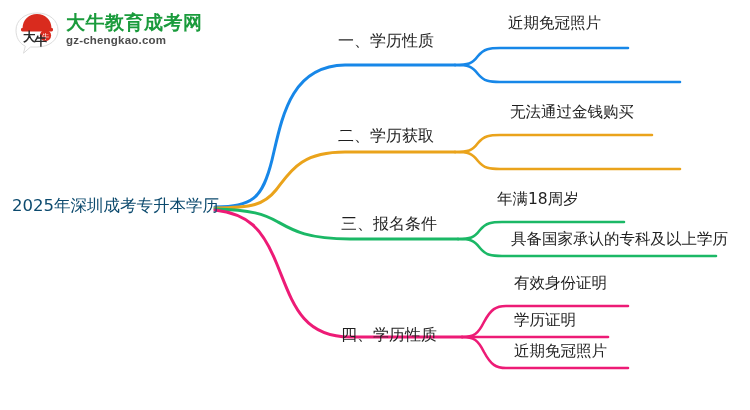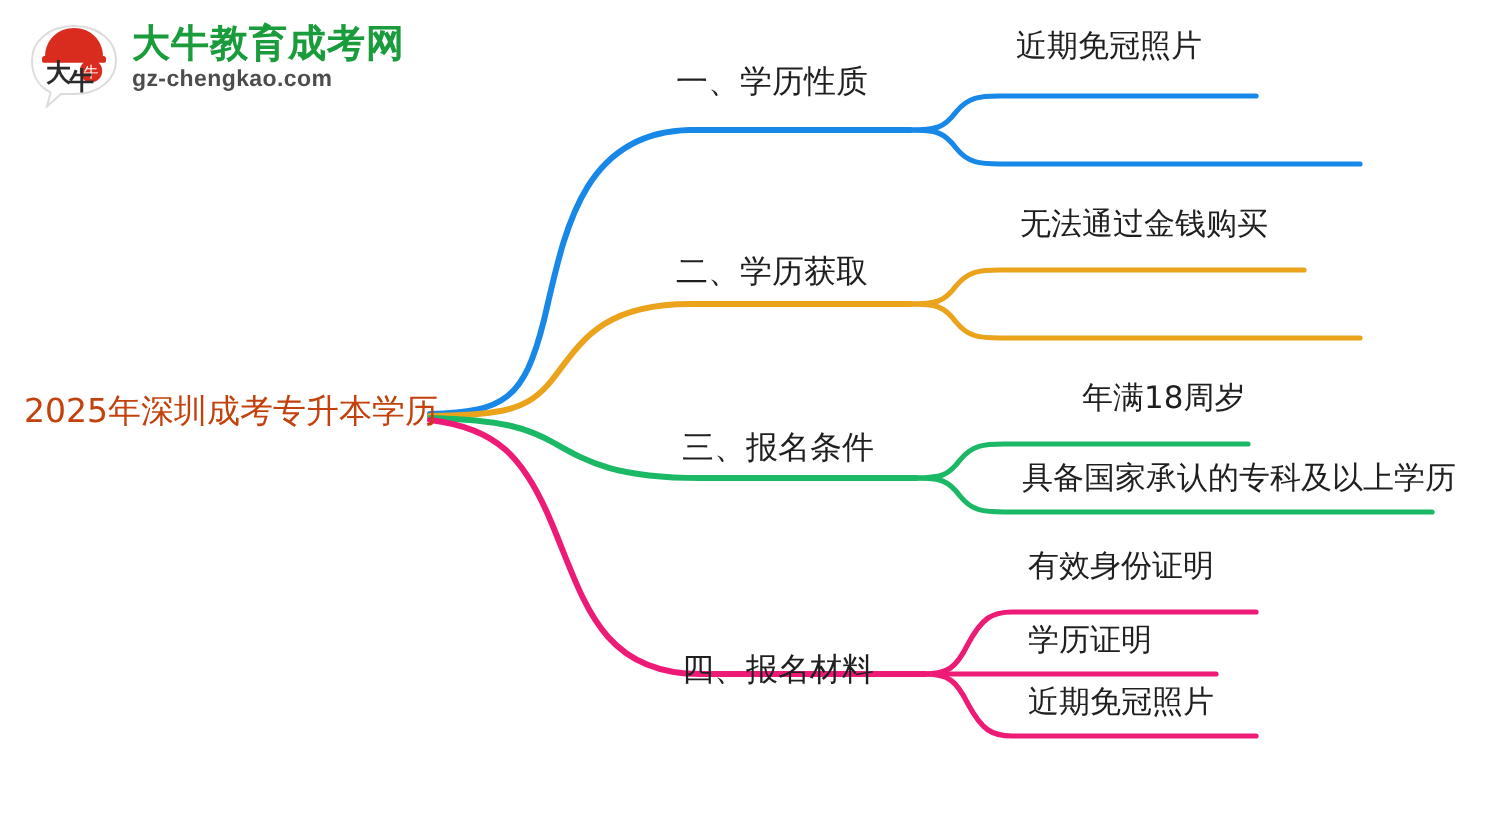--- a/index.html
+++ b/index.html
@@ -67,21 +67,21 @@
     position: absolute;
     font-family: "DejaVu Sans", "Liberation Sans", sans-serif;
     color: #1c1c1c;
     white-space: nowrap;
     line-height: 1;
   }
   #center-title {
     font-size: 16.5px;
     left: 12px;
     top: 198px;
-    color: #c2410c;
+    color: #0c4a6e;
   }
   .branch-label {
     font-size: 16px;
     color: #1f1f1f;
   }
   .leaf-label {
     font-size: 15.5px;
     color: #1f1f1f;
   }
 
@@ -147,26 +147,26 @@
 
       <path d="M462,337 C474,337 478,340 484,352 C491,365 496,368 506,368 L628,368" fill="none" stroke="#ed1b76" stroke-width="2.6" stroke-linecap="round"></path>
     </g>
   </svg>
 
   <div class="node-text" id="center-title">2025年深圳成考专升本学历</div>
 
   <div class="node-text branch-label" style="left:338px; top:33px;">一、学历性质</div>
   <div class="node-text branch-label" style="left:338px; top:128px;">二、学历获取</div>
   <div class="node-text branch-label" style="left:341px; top:216px;">三、报名条件</div>
-  <div class="node-text branch-label" style="left:341px; top:327px;">四、报名材料</div>
+  <div class="node-text branch-label" style="left:341px; top:327px;">四、学历性质</div>
 
   <div class="node-text leaf-label" style="left:508px; top:16px;">近期免冠照片</div>
 
   <div class="node-text leaf-label" style="left:510px; top:105px;">无法通过金钱购买</div>
 
-  <div class="node-text leaf-label" style="left:541px; top:192px;">年满18周岁</div>
+  <div class="node-text leaf-label" style="left:497px; top:192px;">年满18周岁</div>
   <div class="node-text leaf-label" style="left:511px; top:232px;">具备国家承认的专科及以上学历</div>
 
   <div class="node-text leaf-label" style="left:514px; top:276px;">有效身份证明</div>
   <div class="node-text leaf-label" style="left:514px; top:313px;">学历证明</div>
   <div class="node-text leaf-label" style="left:514px; top:344px;">近期免冠照片</div>
 
 </div>
 
 </body></html>

